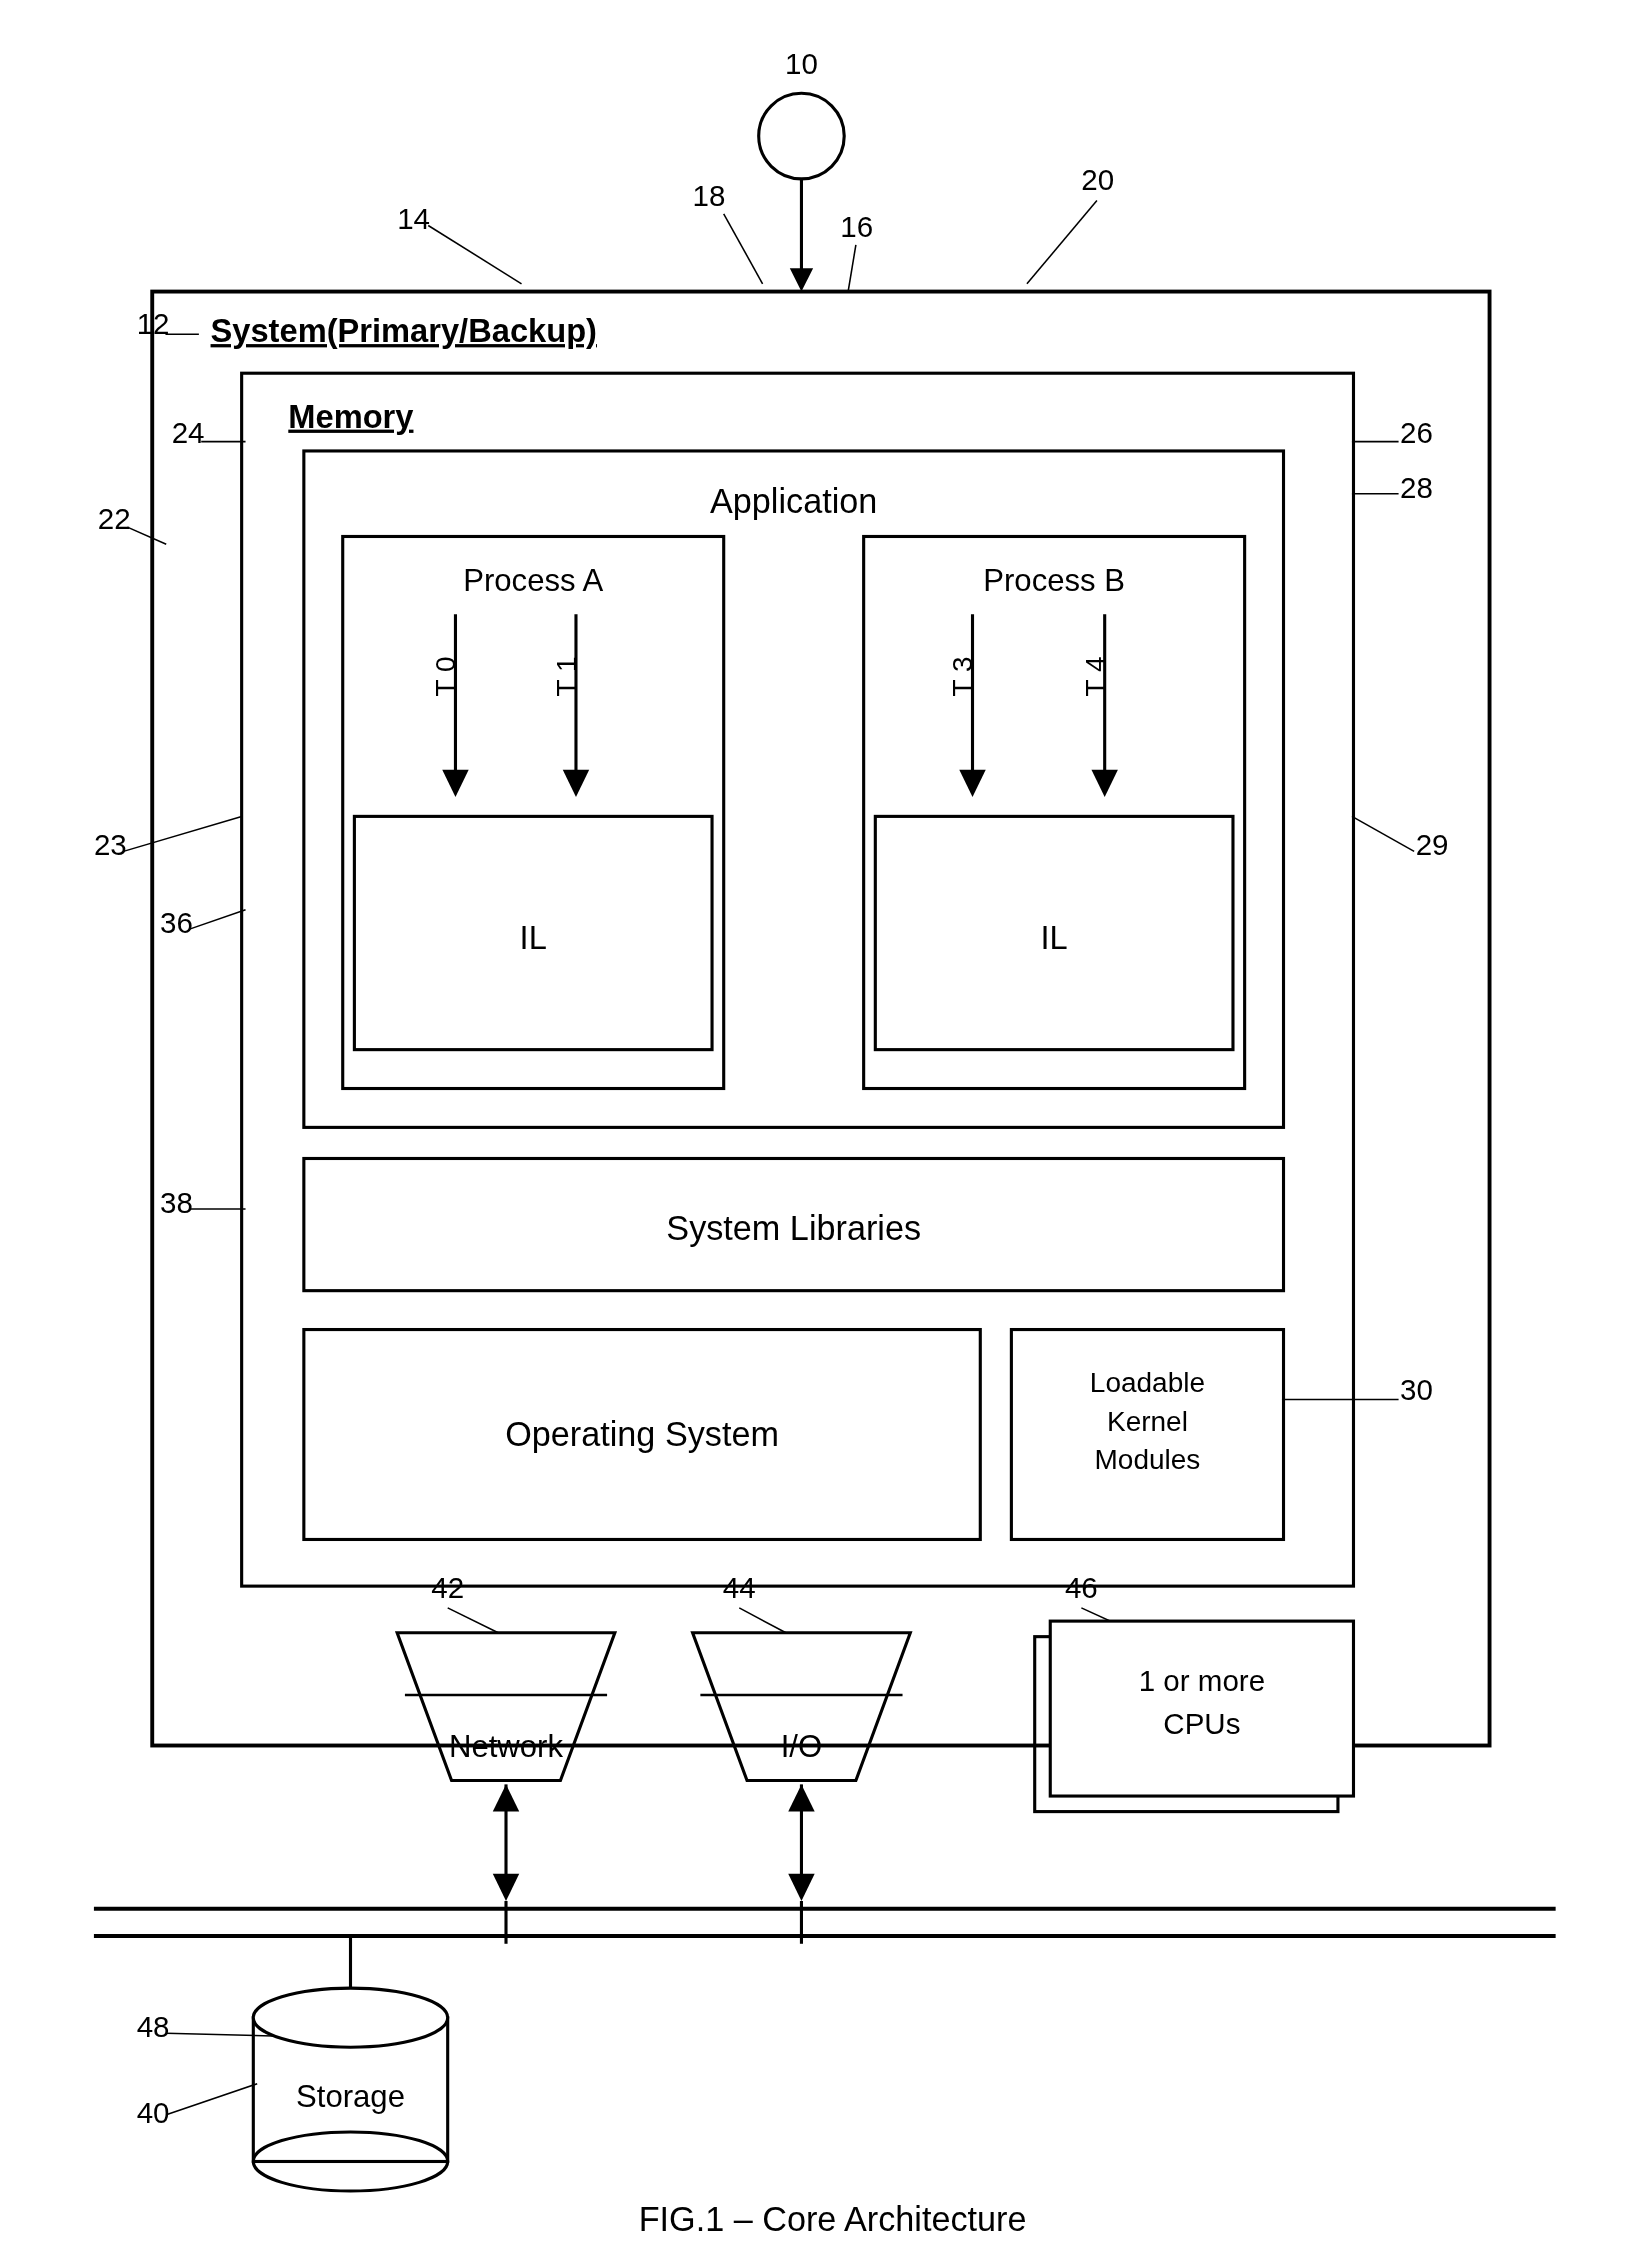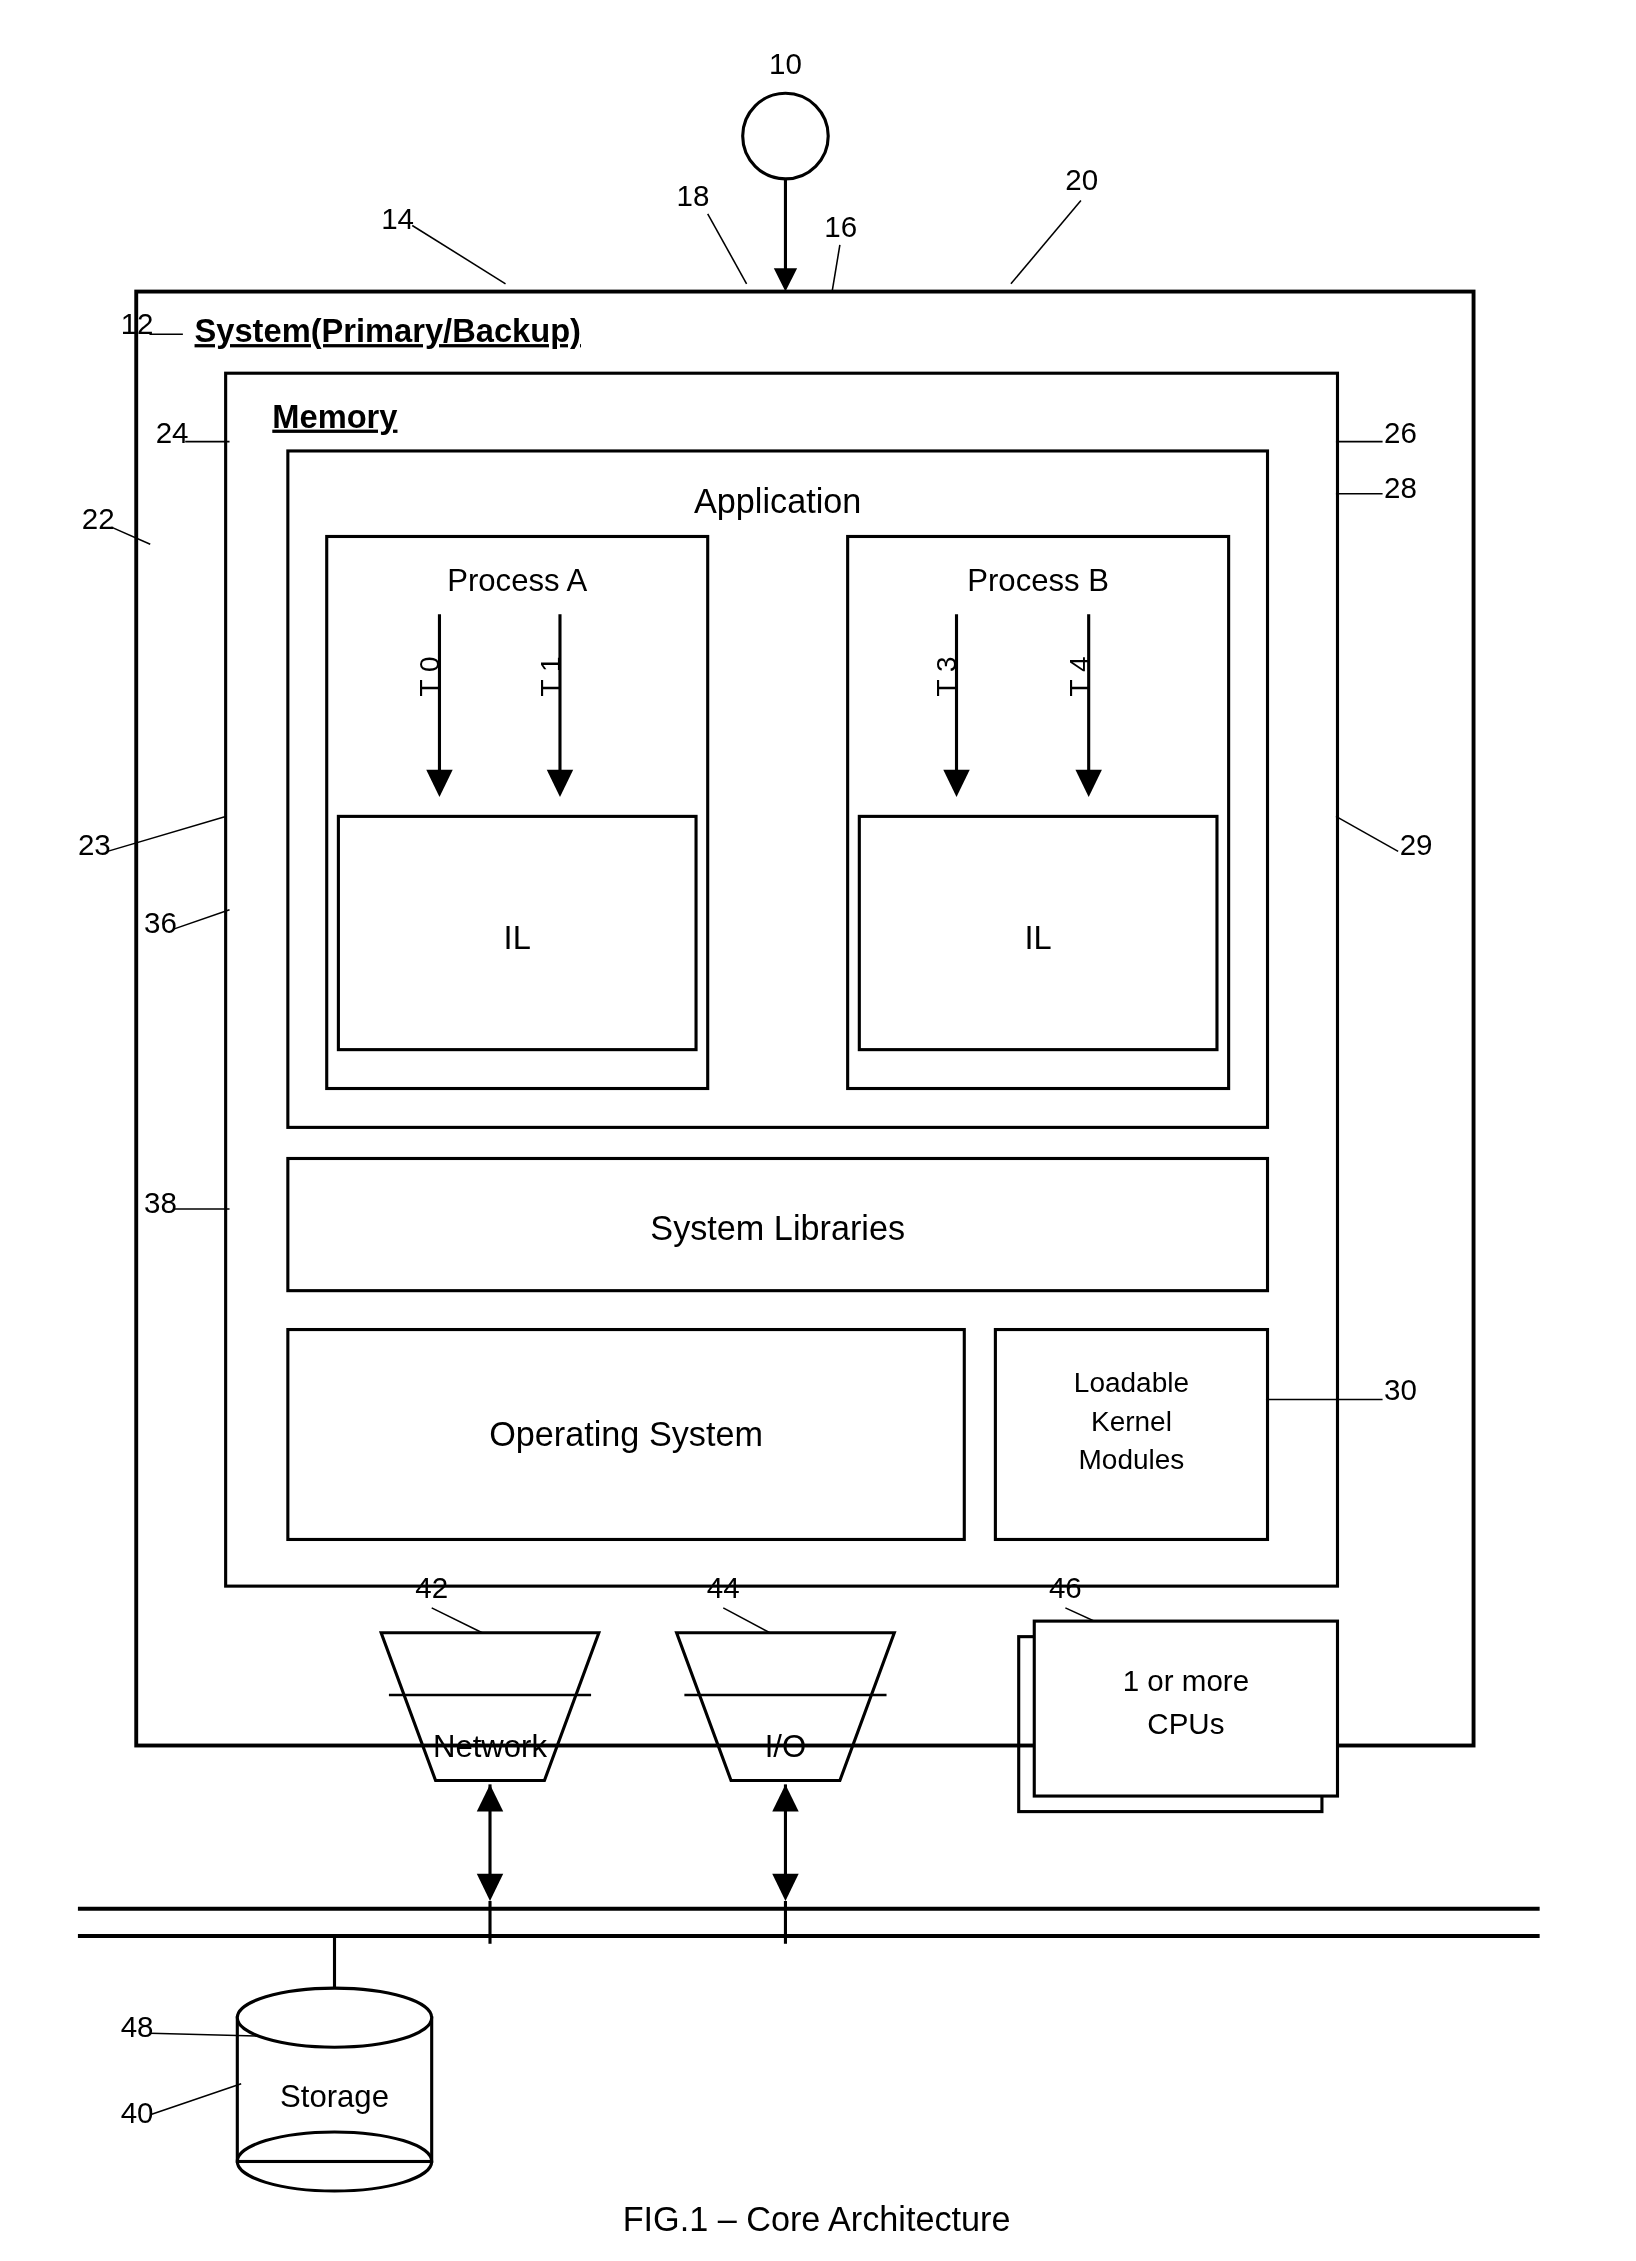--- a/index.html
+++ b/index.html
@@ -9,20 +9,21 @@
       width: 1637px;
       height: 2261px;
       position: relative;
       overflow: hidden;
     }
     .diagram-container {
       position: absolute;
       top: 0; left: 0;
       width: 1637px;
       height: 2261px;
+      padding-left: 16px;
     }
     svg {
       width: 1637px;
       height: 2261px;
     }
   </style>
 </head>
 <body>
 
 <div class="diagram-container">

